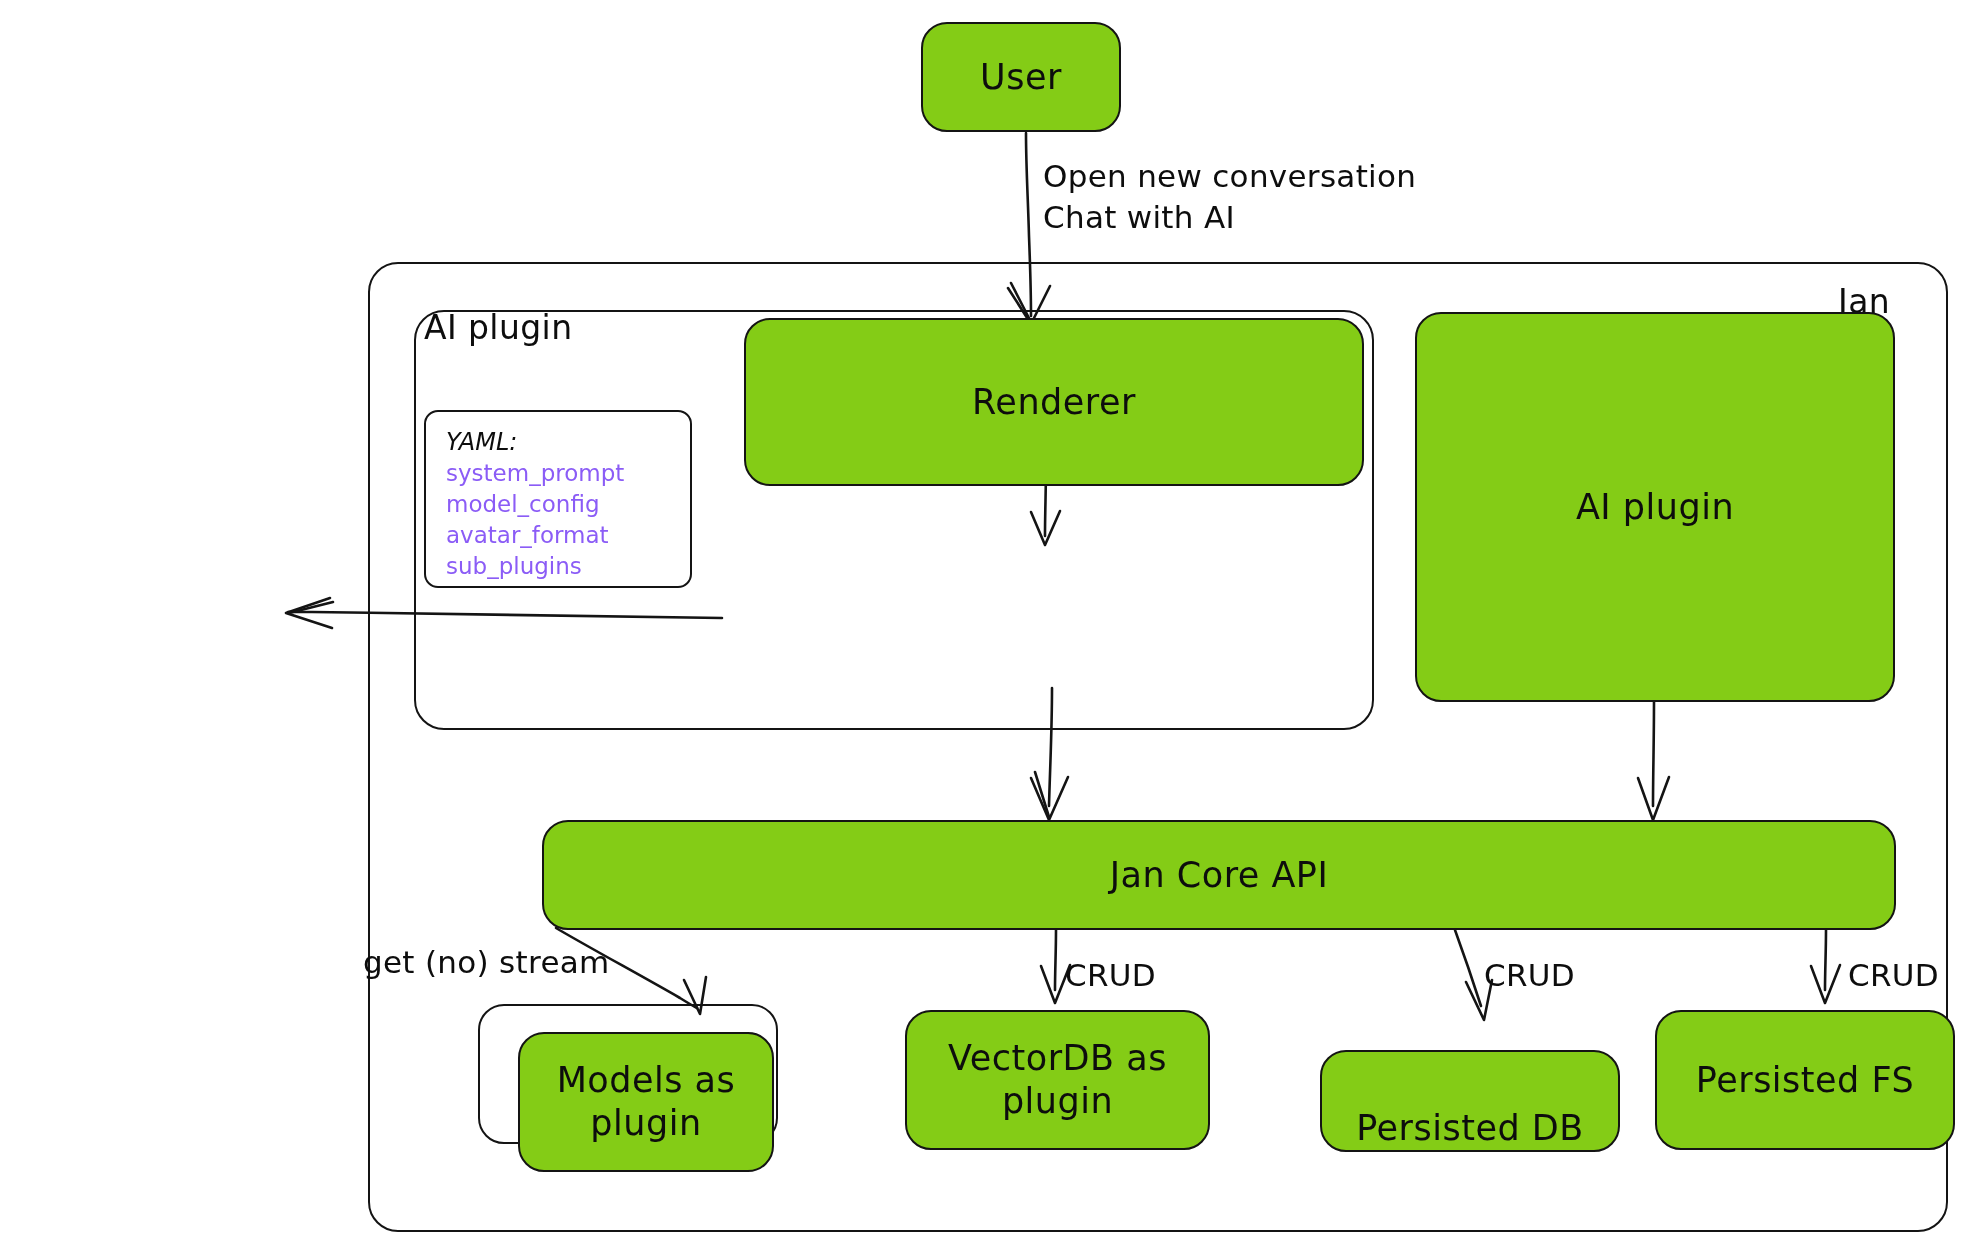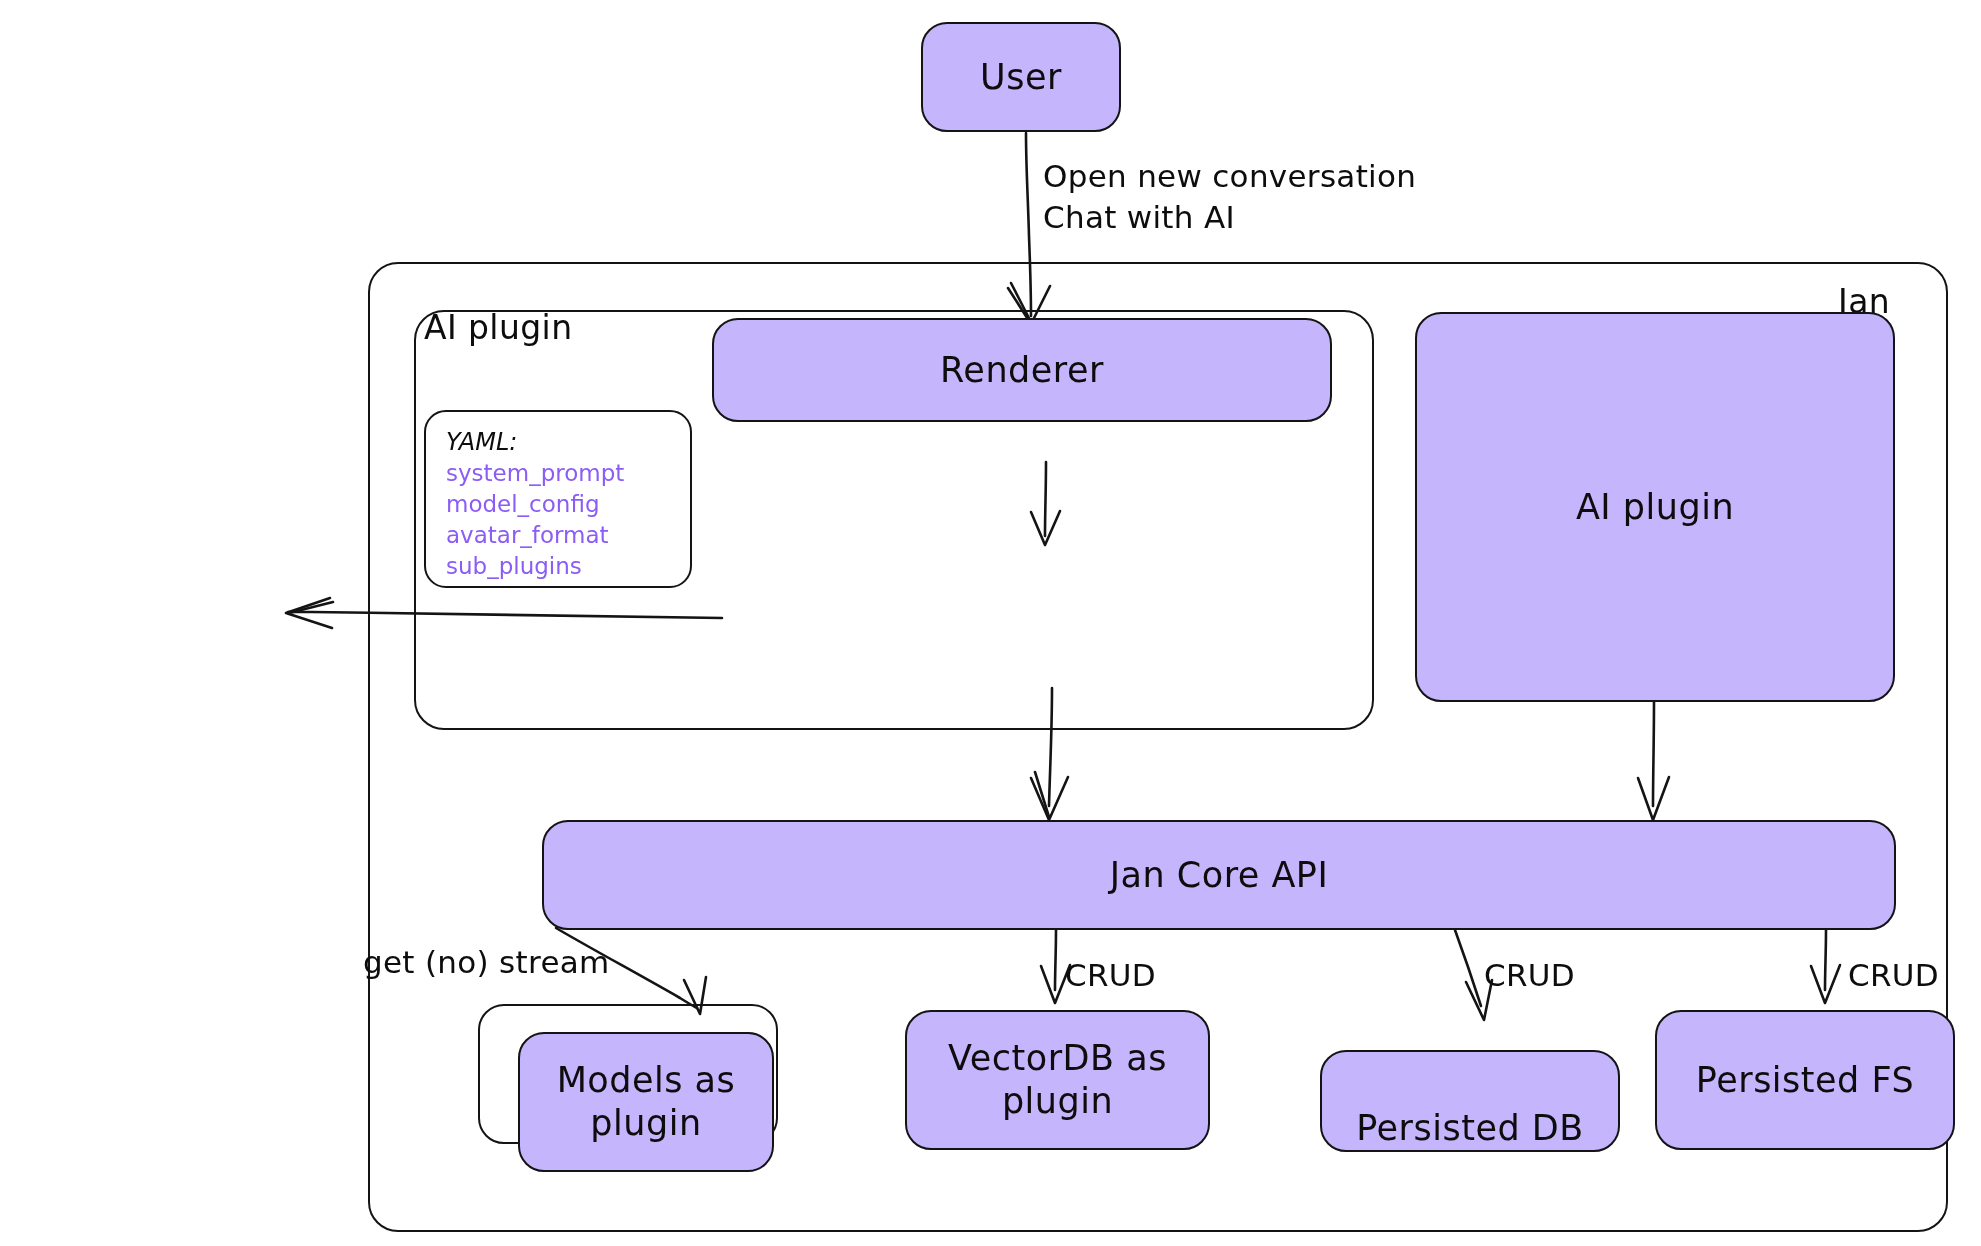--- a/index.html
+++ b/index.html
@@ -2,27 +2,27 @@
 <html><head>
 <meta charset="utf-8">
 <style>
   html,body{margin:0;padding:0;background:#ffffff;}
   body{width:1981px;height:1246px;font-family:"DejaVu Sans",sans-serif;overflow:hidden;}
   #stage{position:relative;width:1981px;height:1246px;background:#fff;}
 
   svg#wires{position:absolute;left:0;top:0;width:1981px;height:1246px;pointer-events:none;}
 
   .node{position:absolute;box-sizing:border-box;display:flex;align-items:center;justify-content:center;
-        border:2.4px solid #141414;border-radius:26px;background:#c4b5fd;color:#0d0d0d;text-align:center;}
+        border:2.4px solid #141414;border-radius:26px;background:#84cc16;color:#0d0d0d;text-align:center;}
   .node span{display:block;line-height:1.22;}
   .lbl-node{font-size:35px;letter-spacing:.5px;}
   .container{position:absolute;box-sizing:border-box;border:2.4px solid #141414;border-radius:30px;background:transparent;}
   .ctitle{position:absolute;font-size:33px;color:#0d0d0d;letter-spacing:.4px;white-space:nowrap;}
   .edge-label{position:absolute;font-size:31px;color:#0d0d0d;white-space:pre;line-height:1.32;letter-spacing:.3px;}
-  .yamlbox{position:absolute;box-sizing:border-box;border:2.4px solid #141414;border-radius:22px;background:#fff;
+  .yamlbox{position:absolute;box-sizing:border-box;border:2.4px solid #141414;border-radius:14px;background:#fff;
            padding:14px 18px 16px 20px;}
   .yamlbox .ytitle{font-size:24px;font-style:italic;color:#0d0d0d;line-height:1.34;}
   .yamlbox .ykey{font-size:23px;color:#8b5cf6;line-height:1.34;}
 </style>
 </head>
 <body>
 
 <div id="stage">
 
   <svg id="wires" viewBox="0 0 1981 1246">
@@ -64,21 +64,21 @@
   <div class="container" style="left:368px;top:262px;width:1580px;height:970px;"></div>
   <div class="ctitle" style="left:1838px;top:282px;">Jan</div>
 
   <div class="container" style="left:414px;top:310px;width:960px;height:420px;"></div>
   <div class="ctitle" style="left:424px;top:308px;">AI plugin</div>
 
   <div class="node" style="left:921px;top:22px;width:200px;height:110px;">
     <span class="lbl-node">User</span>
   </div>
 
-  <div class="node" style="left:712px;top:318px;width:620px;height:104px;">
+  <div class="node" style="left:744px;top:318px;width:620px;height:168px;">
     <span class="lbl-node">Renderer</span>
   </div>
 
 
   <div class="node" style="left:1415px;top:312px;width:480px;height:390px;">
     <span class="lbl-node">AI plugin</span>
   </div>
 
 
   <div class="node" style="left:542px;top:820px;width:1354px;height:110px;">

